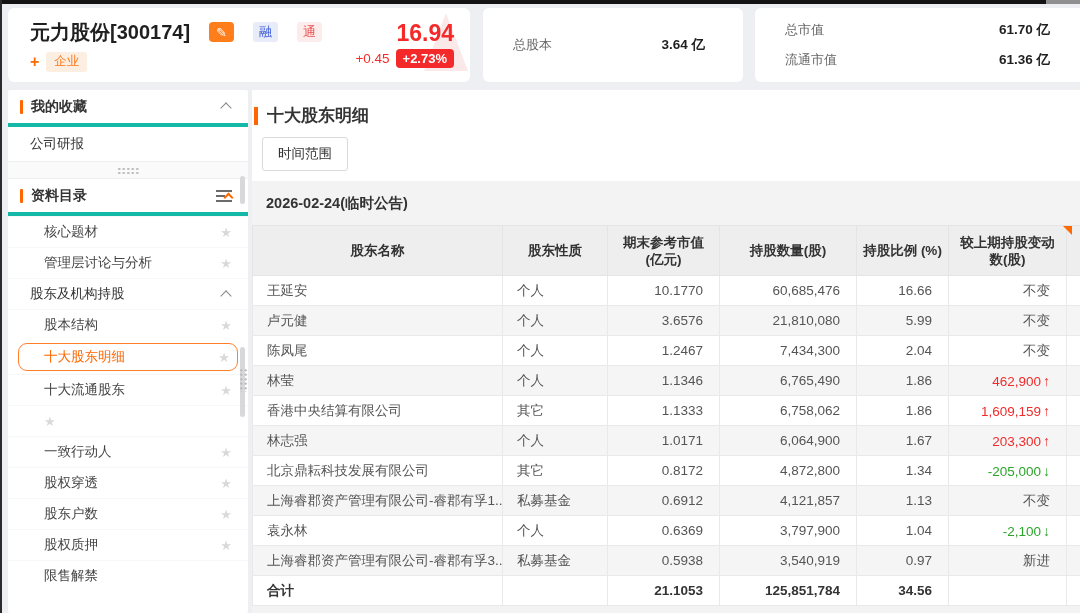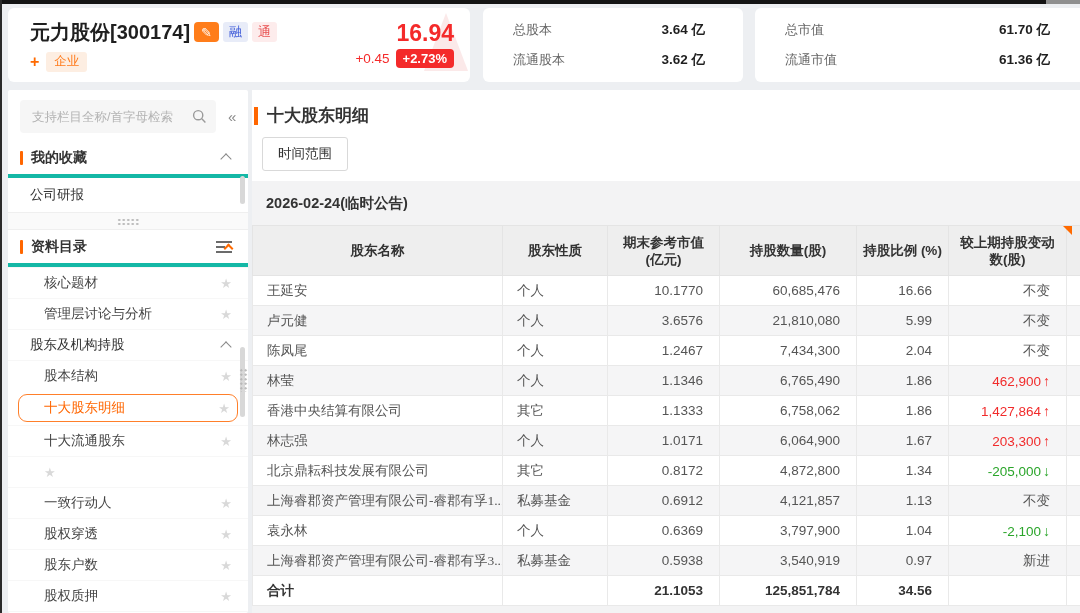--- a/index.html
+++ b/index.html
@@ -15,21 +15,21 @@
   .left-strip{position:absolute;top:0;left:0;width:2px;height:613px;background:#2a2a2a;z-index:50;}
 
   
   .header{position:absolute;top:8px;left:8px;width:1072px;height:74px;}
   .card{position:absolute;top:0;height:74px;background:#fff;border-radius:6px;box-sizing:border-box;}
   .card-stock{left:0;width:462px;overflow:hidden;}
   .card-capital{left:475px;width:260px;}
   .card-mktval{left:747px;width:333px;border-top-right-radius:0;border-bottom-right-radius:0;}
   .stock-inner{position:relative;height:100%;display:flex;justify-content:space-between;align-items:center;padding:0 16px 0 22px;}
   .stock-left{display:flex;flex-direction:column;gap:6px;}
-  .stock-title-row{display:flex;align-items:center;gap:4px;}
+  .stock-title-row{display:flex;align-items:center;gap:19px;}
   .stock-title{font-size:20px;font-weight:bold;color:#1f1f1f;letter-spacing:0;}
   .badge-edit{display:inline-flex;align-items:center;justify-content:center;width:25px;height:20px;border-radius:4px;background:#ff7d1a;color:#fff;font-size:13px;cursor:pointer;}
   .badge{display:inline-flex;align-items:center;justify-content:center;height:20px;padding:0 6px;border-radius:3px;font-size:13px;cursor:pointer;}
   .badge-rong{background:#e8ecf8;color:#3e5bd8;}
   .badge-tong{background:#fdecec;color:#e85050;}
   .stock-sub-row{display:flex;align-items:center;gap:7px;}
   .plus-icon{color:#ff6a00;font-size:16px;font-weight:bold;line-height:1;cursor:pointer;}
   .badge-ent{background:#fdeee2;color:#ff7a1a;height:20px;padding:0 8px;font-size:12.5px;display:inline-flex;align-items:center;border-radius:3px;cursor:pointer;}
   .stock-right{display:flex;flex-direction:column;align-items:flex-end;gap:4px;position:relative;z-index:2;}
   .price{font-size:23px;font-weight:bold;color:#f42a2a;line-height:1;margin-left:24px;}
@@ -85,21 +85,21 @@
   .time-range-btn{align-self:flex-start;margin:10px 0 10px 10px;background:#fff;border:1px solid #d9d9d9;border-radius:3px;padding:7px 15px;font-size:13.5px;color:#333;font-family:inherit;cursor:pointer;}
   .content{flex:1;background:#f3f3f4;}
   .report-date{font-size:14.5px;font-weight:bold;color:#333;padding:13px 0 12px 14px;}
   .tbl-wrap{position:relative;}
   .corner-flag{position:absolute;top:1px;right:8px;width:0;height:0;border-top:9px solid #ff6a00;border-left:9px solid transparent;}
   table{border-collapse:collapse;table-layout:fixed;width:854px;font-size:13.5px;color:#555;}
   th{background:#eeeeee;color:#333;font-weight:bold;height:50px;text-align:center;vertical-align:middle;border:1px solid #e4e4e4;line-height:17px;padding:0 5px;box-sizing:border-box;}
   td{height:30px;border:1px solid #e9e9e9;box-sizing:border-box;padding:0;}
   tbody tr:nth-child(even){background:#f5f5f6;}
   tbody tr:nth-child(odd){background:#fff;}
-  td.c0{padding-left:14px;text-align:left;white-space:nowrap;overflow:hidden;font-family:Liberation Serif, serif;}
+  td.c0{padding-left:14px;text-align:left;white-space:nowrap;overflow:hidden;}
   td.c1{padding-left:14px;text-align:left;}
   td.num{padding-right:16px;text-align:right;}
   tr.total td{background:#fff;font-weight:bold;color:#333;}
   .chg-up{color:#f12b2b;}
   .chg-down{color:#2aa52a;}
   .arrow{font-weight:bold;font-size:14px;margin-left:2px;}
 </style>
 </head>
 <body>
 
@@ -132,53 +132,37 @@
         </div>
       </div>
     </div>
   </div>
   <div class="card card-capital">
     <div class="stat-card-inner">
       <div class="stat-row">
         <span class="stat-label">总股本</span>
         <span class="stat-value">3.64 亿</span>
       </div>
-      <div class="stat-row">
-        <span class="stat-label">流通股本</span>
-        <span class="stat-value">3.62 亿</span>
-      </div>
     </div>
   </div>
   <div class="card card-mktval">
     <div class="stat-card-inner">
       <div class="stat-row">
         <span class="stat-label">总市值</span>
         <span class="stat-value">61.70 亿</span>
       </div>
       <div class="stat-row">
         <span class="stat-label">流通市值</span>
         <span class="stat-value">61.36 亿</span>
       </div>
     </div>
   </div>
 </div>
 
 <aside class="sidebar">
-  <div class="search-row">
-    <div class="search-box">
-      <input type="text" placeholder="支持栏目全称/首字母检索" style="">
-      <span class="search-icon">
-        <svg width="15" height="15" viewBox="0 0 15 15">
-            <circle cx="6.2" cy="6.2" r="4.6" fill="none" stroke="#9a9a9a" stroke-width="1.4"></circle>
-            <line x1="9.8" y1="9.8" x2="13.4" y2="13.4" stroke="#9a9a9a" stroke-width="1.4"></line>
-          </svg>
-      </span>
-    </div>
-    <span class="collapse-icon">«</span>
-  </div>
 
   <div class="side-section-header">
     <span class="accent-bar"></span>
     <span class="side-section-title">我的收藏</span>
     <span class="chev"></span>
   </div>
   <div class="fav-item">公司研报</div>
 
   <div class="side-divider">
       <span class="hdots"></span>
@@ -315,21 +299,21 @@
               <td class="num">1.86</td>
               <td class="num"><span class="chg-up">462,900</span><span class="arrow chg-up">↑</span></td>
               <td></td>
             </tr>
             <tr class="">
               <td class="c0">香港中央结算有限公司</td>
               <td class="c1">其它</td>
               <td class="num">1.1333</td>
               <td class="num">6,758,062</td>
               <td class="num">1.86</td>
-              <td class="num"><span class="chg-up">1,427,864</span><span class="arrow chg-up">↑</span></td>
+              <td class="num"><span class="chg-up">1,609,159</span><span class="arrow chg-up">↑</span></td>
               <td></td>
             </tr>
             <tr class="">
               <td class="c0">林志强</td>
               <td class="c1">个人</td>
               <td class="num">1.0171</td>
               <td class="num">6,064,900</td>
               <td class="num">1.67</td>
               <td class="num"><span class="chg-up">203,300</span><span class="arrow chg-up">↑</span></td>
               <td></td>

